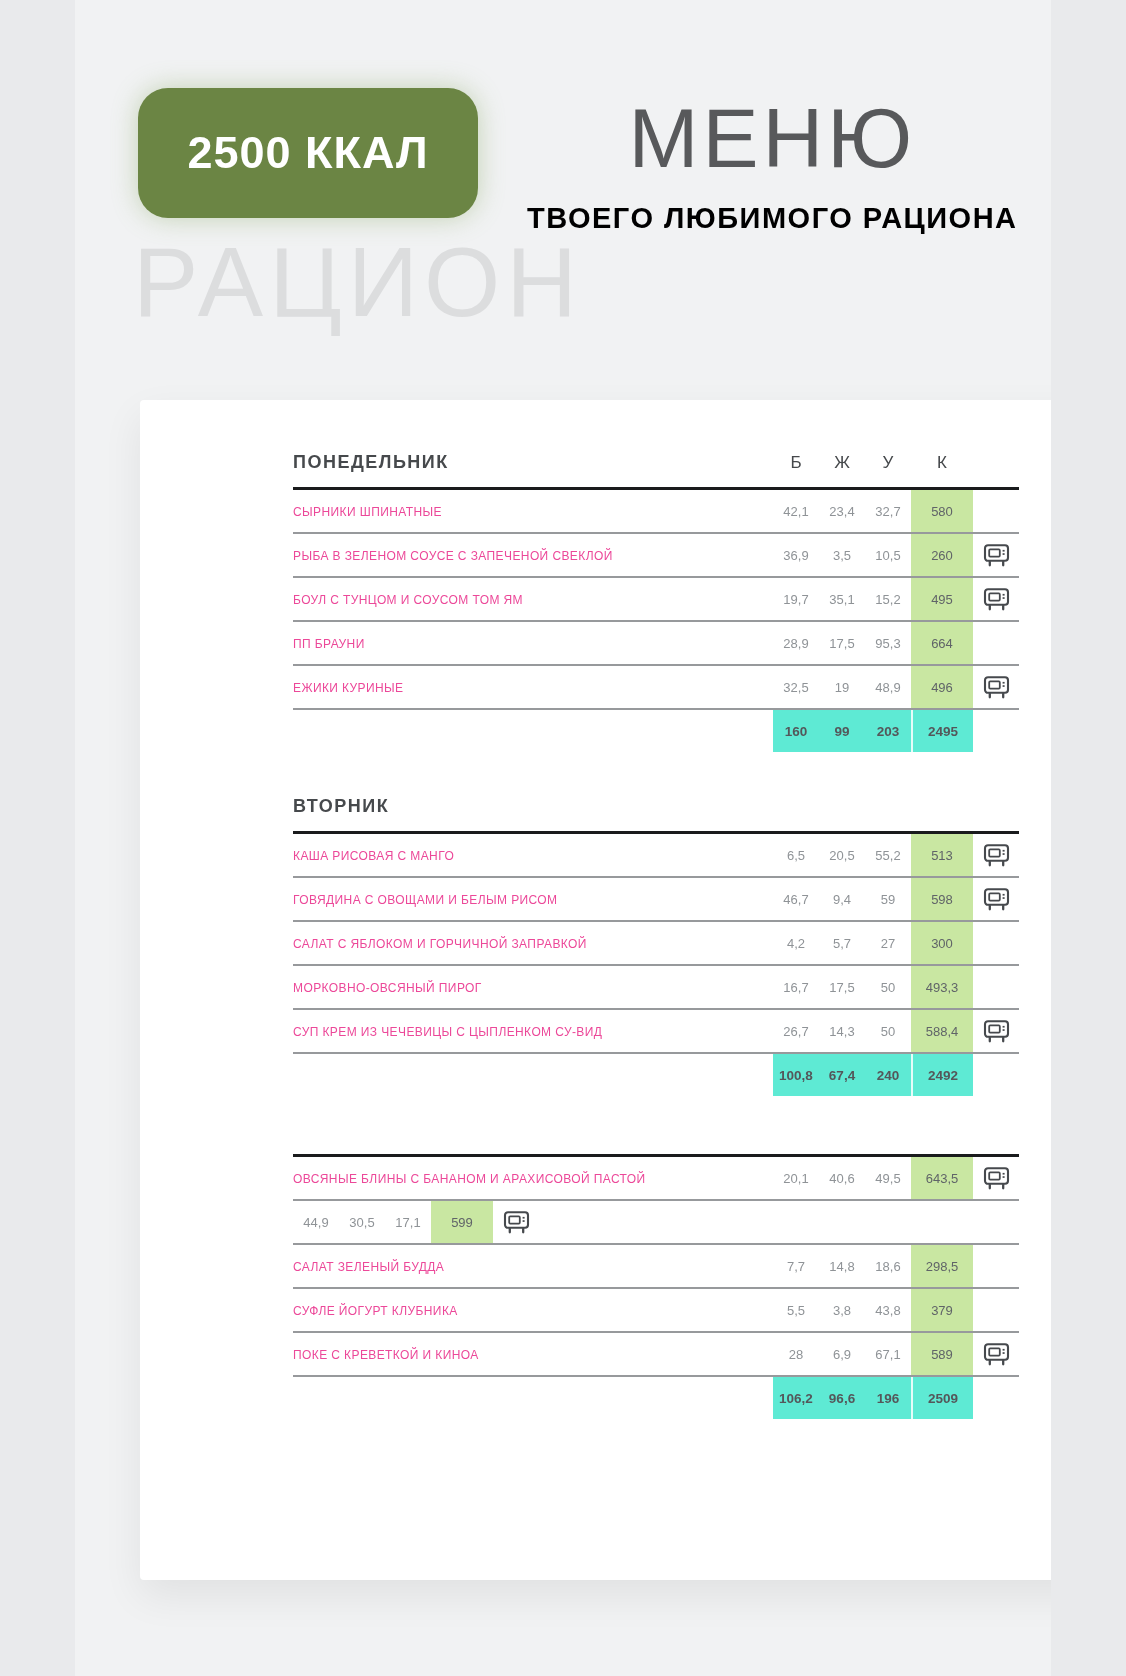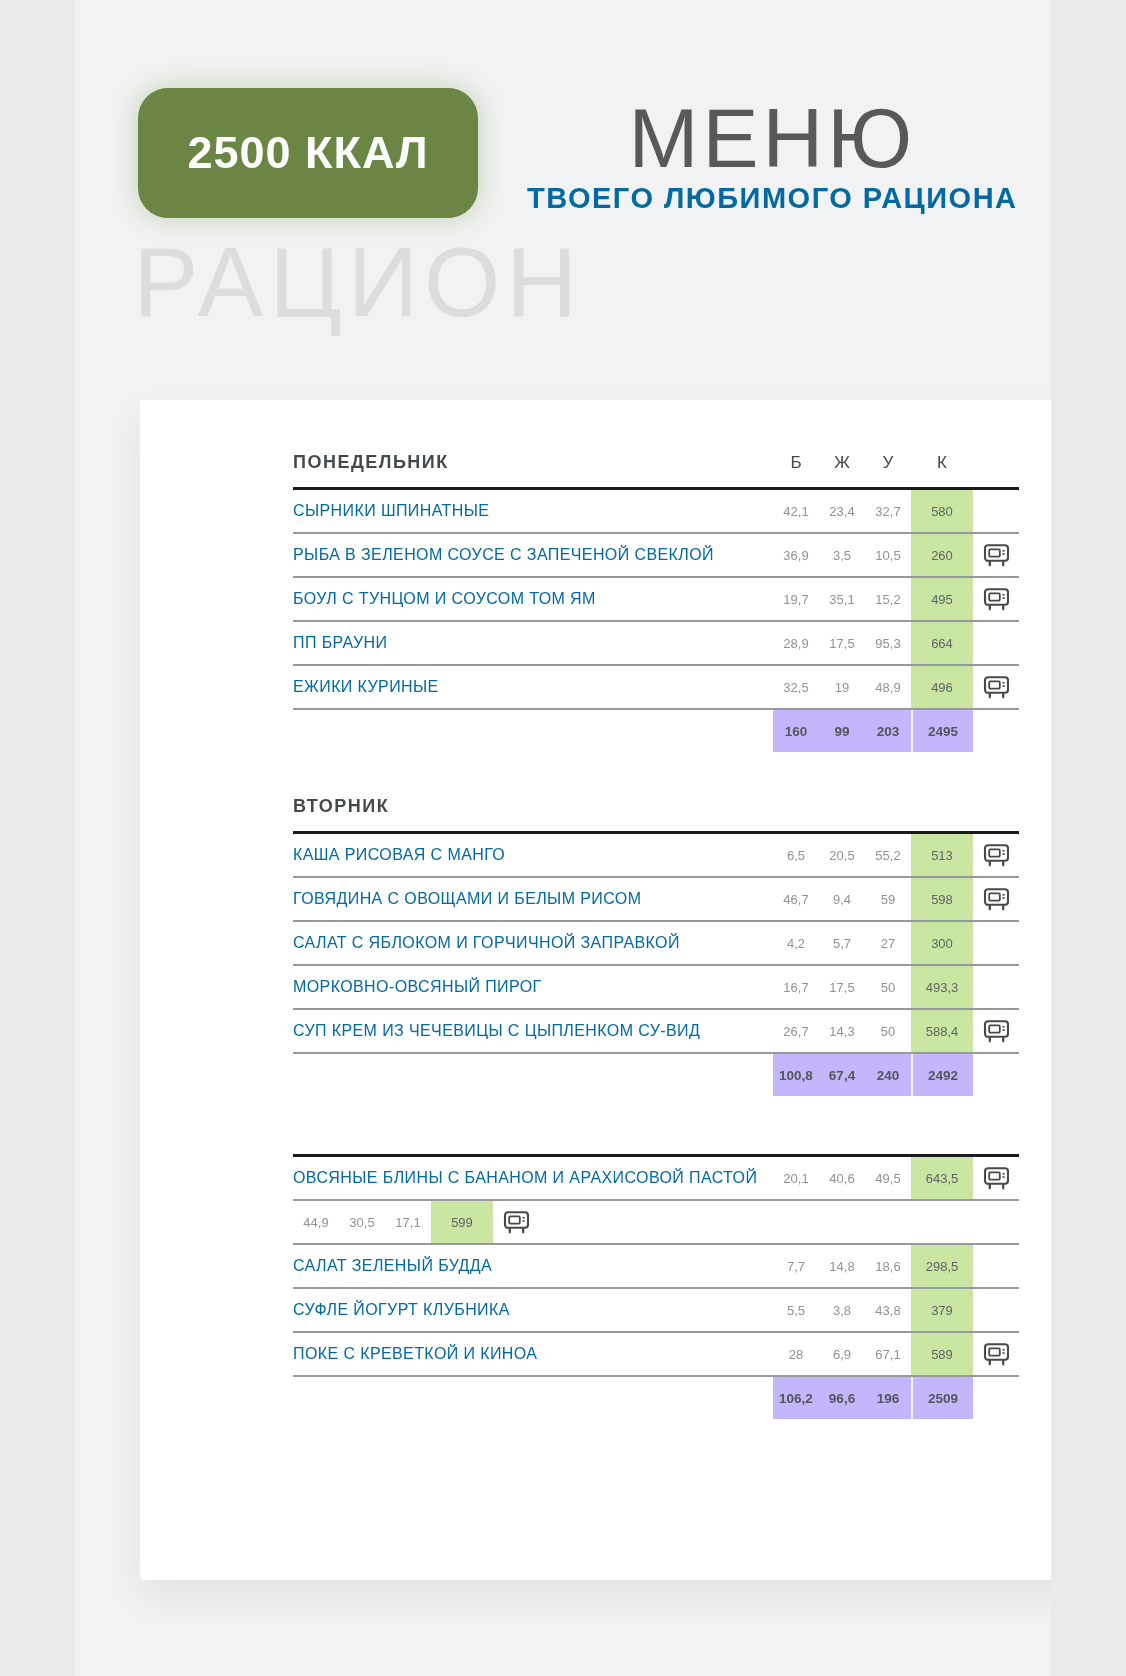--- a/index.html
+++ b/index.html
@@ -19,21 +19,21 @@
   }
   .kcal-badge span {
     color:#ffffff; font-size:45px; font-weight:700; letter-spacing:1px;
   }
   .title-block { position:absolute; left:452px; top:94px;text-align:center; }
   .menu-title {
     font-size:84px; line-height:88px; font-weight:500; color:#58595b;
     letter-spacing:4px;
   }
   .menu-subtitle {
-    margin-top:0; font-size:29px; font-weight:700; color:#0369a1;
+    margin-top:20px; font-size:29px; font-weight:700; color:#000000;
     letter-spacing:1.5px; white-space:nowrap;
   }
   .watermark {
     position:absolute; left:58px; top:226px;
     font-size:98px; font-weight:400; color:#dcddde; letter-spacing:6px;
   }
 
   
   .card {
     position:absolute; left:65px; top:400px; width:997px; height:1180px;
@@ -57,28 +57,28 @@
   .day-head { padding-bottom:14px; }
   .day-title {
     font-size:18px; font-weight:700; color:#46494c; letter-spacing:1.5px;
   }
   .col-letter { font-size:17px; font-weight:500; color:#46494c; }
 
   .head-line { height:3px; background:#1a1b1d; }
 
   .dish-row { height:44px; border-bottom:2px solid #97999c; }
   .dish-name {
-    font-size:16px; font-weight:500; color:#0369a1; letter-spacing:.4px;margin-top:42px;
+    font-size:12px; font-weight:500; color:#ec4899; letter-spacing:.4px;margin-top:42px;
   }
   .num-val { font-size:13px; color:#8f9397;text-align:center; }
   .dish-row .c-k { background:#c9e7a2; }
   .k-val { font-size:13px; color:#606468; }
 
   .total-row { height:42px; }
-  .total-row .c-num, .total-row .c-k { background:#c4b5fd; align-self:stretch;
+  .total-row .c-num, .total-row .c-k { background:#5eead4; align-self:stretch;
     display:flex; align-items:center; justify-content:center; }
   .total-row .c-k { border-left:2px solid rgba(255,255,255,.85); }
   .total-val { font-size:13.5px; font-weight:700; color:#54575a; }
 
   .microwave { display:block; }
 </style>
 </head>
 <body>
 
 <div class="page">

